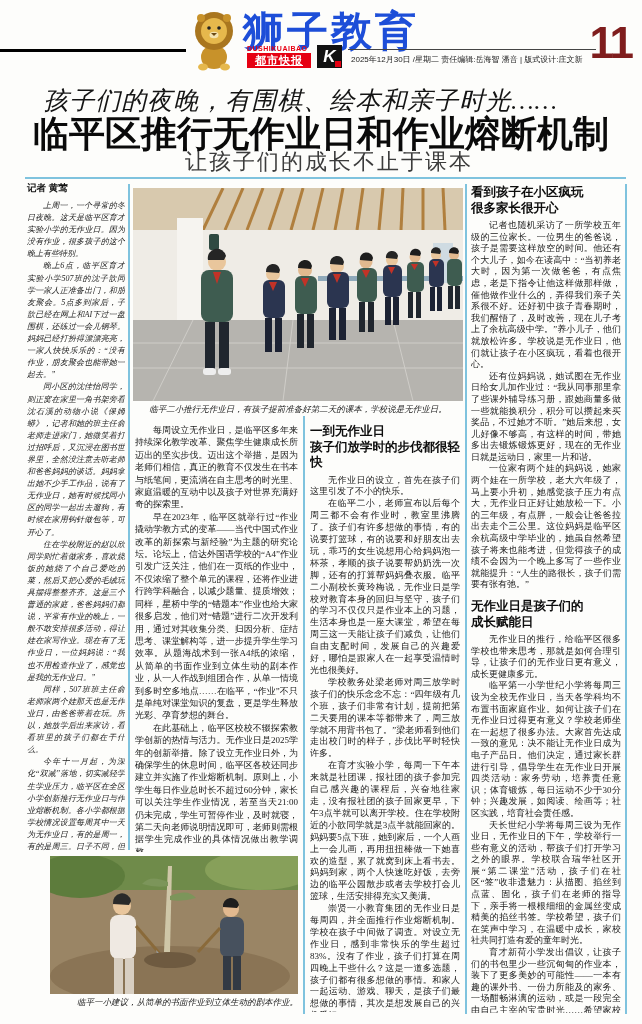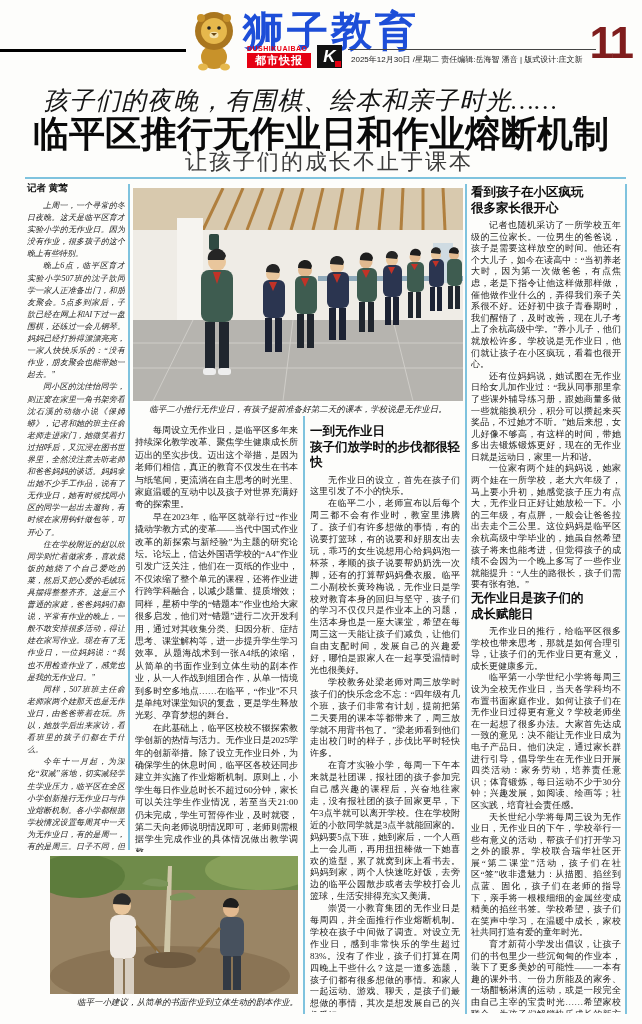--- a/index.html
+++ b/index.html
@@ -8,21 +8,21 @@
         box-shadow:0 0 6px rgba(0,0,0,.5);}
   
   .rule-black{position:absolute;left:0;top:49px;width:186px;height:3px;background:#000;}
   .lion{position:absolute;left:190px;top:5px;width:48px;height:66px;}
   .masthead-title{position:absolute;left:243px;top:4px;font-family:"Liberation Sans",sans-serif;
         font-size:41px;font-weight:600;letter-spacing:3px;color:#1d4ed8;}
   .brand-en{position:absolute;left:247px;top:45px;font-family:"Liberation Sans",sans-serif;
         font-size:7px;font-weight:700;color:#e60012;letter-spacing:.5px;}
   .brand-box{position:absolute;left:247px;top:53px;width:64px;height:15px;background:#e60012;
         color:#fff;font-family:"Liberation Sans",sans-serif;font-size:11px;font-weight:700;
-        line-height:15px;text-align:center;letter-spacing:1px;}
+        line-height:15px;text-align:center;letter-spacing:1px;text-decoration:underline;}
   .k-logo{position:absolute;left:317px;top:45px;width:25px;height:23px;background:#121212;
         color:#fff;font-family:"Liberation Sans",sans-serif;font-weight:700;font-size:17px;
         text-align:center;line-height:23px;font-style:italic;}
   .k-logo::after{content:"";position:absolute;right:1px;bottom:1px;width:6px;height:6px;background:#e60012;}
   .rule-thin{position:absolute;left:348px;top:49px;width:248px;height:1px;background:#444;}
   .dateline{position:absolute;left:351px;top:54px;width:250px;font-family:"Liberation Sans",sans-serif;
         font-size:8px;color:#222;}
   .page-number{position:absolute;right:10px;top:18px;font-family:"Liberation Sans",sans-serif;
         font-size:44px;font-weight:800;color:#7f1d1d;letter-spacing:-2px;}
   
@@ -45,21 +45,21 @@
   .col{position:absolute;overflow:hidden;text-align:justify;}
   .col p{margin:0;text-indent:2em;}
   .col-left{left:27px;top:200px;width:98px;height:652px;font-size:8px;line-height:12.1px;
         font-style:italic;color:#222;}
   .col-c1{left:135px;top:424px;width:163px;height:428px;font-size:9px;line-height:12.4px;}
   .col-c2{left:310px;top:424px;width:150px;height:588px;font-size:9px;line-height:11.9px;}
   .col-right{left:471px;top:185px;width:150px;height:828px;font-size:9px;line-height:11.6px;}
   h2.sec{margin:0 0 4px 0;font-family:"Liberation Sans",sans-serif;font-size:12.5px;
         line-height:15.5px;font-weight:800;color:#0d0d0d;text-align:left;}
   h2.sec span{display:block;}
-  h2.mid{}
+  h2.mid{margin-top:8px;}
   
   .photo{position:absolute;overflow:hidden;background:#ddd;}
   .photo1{left:133px;top:188px;width:330px;height:213px;}
   .photo2{left:50px;top:856px;width:248px;height:138px;}
   .caption{position:absolute;font-size:8.5px;font-style:italic;color:#222;}
   .caption1{left:133px;top:404px;width:330px;text-align:center;}
   .caption2{left:50px;top:997px;width:248px;text-align:right;}
 </style>
 </head>
 <body>

